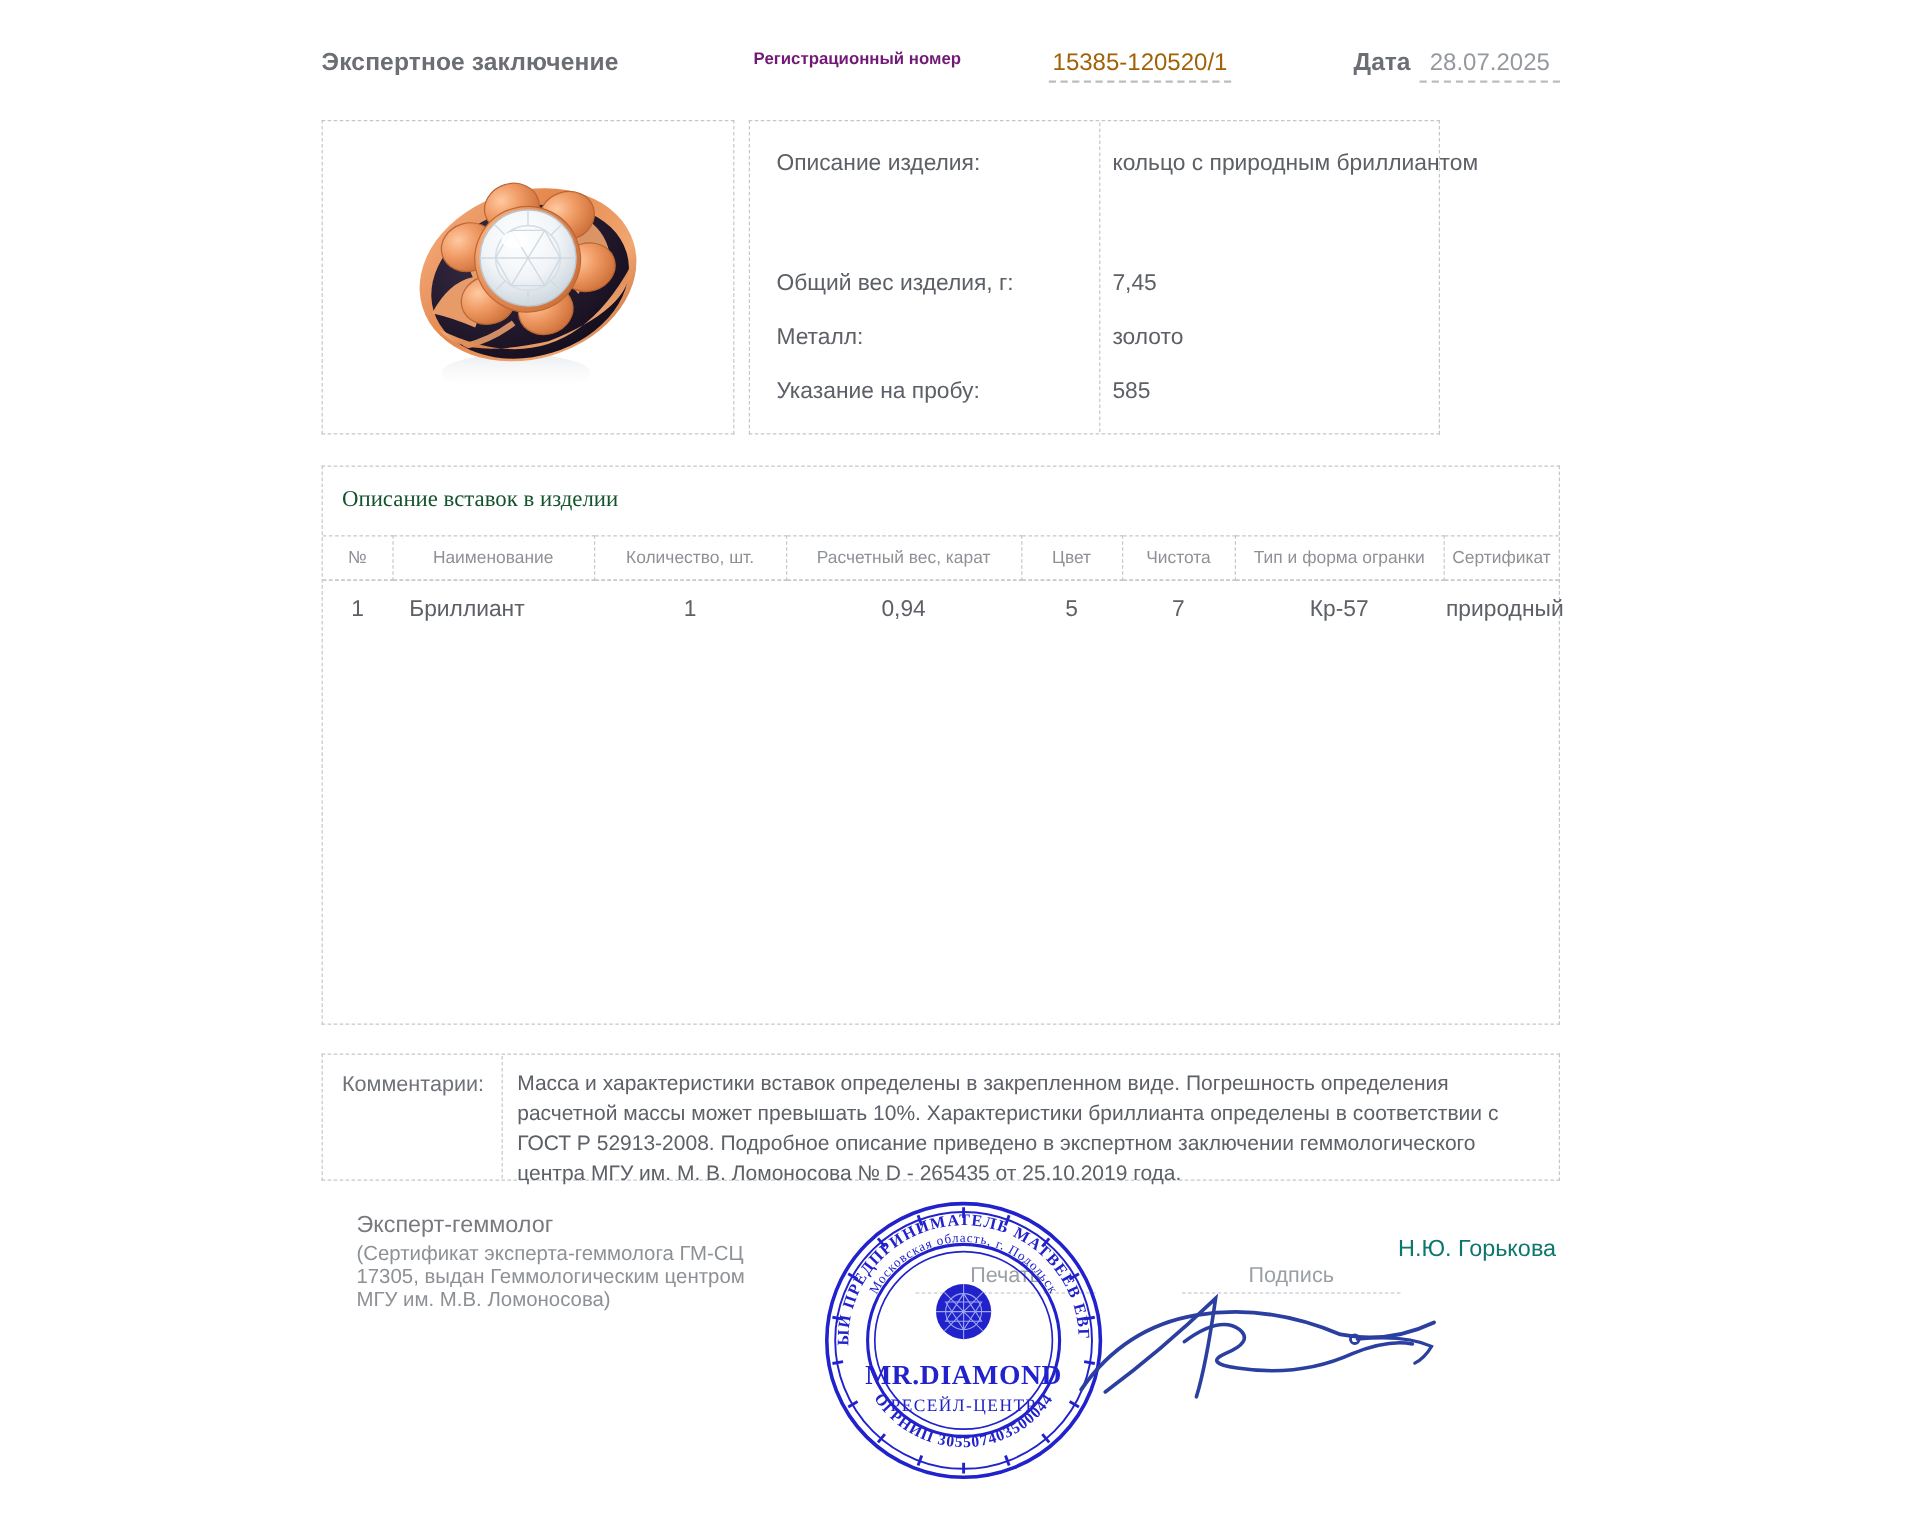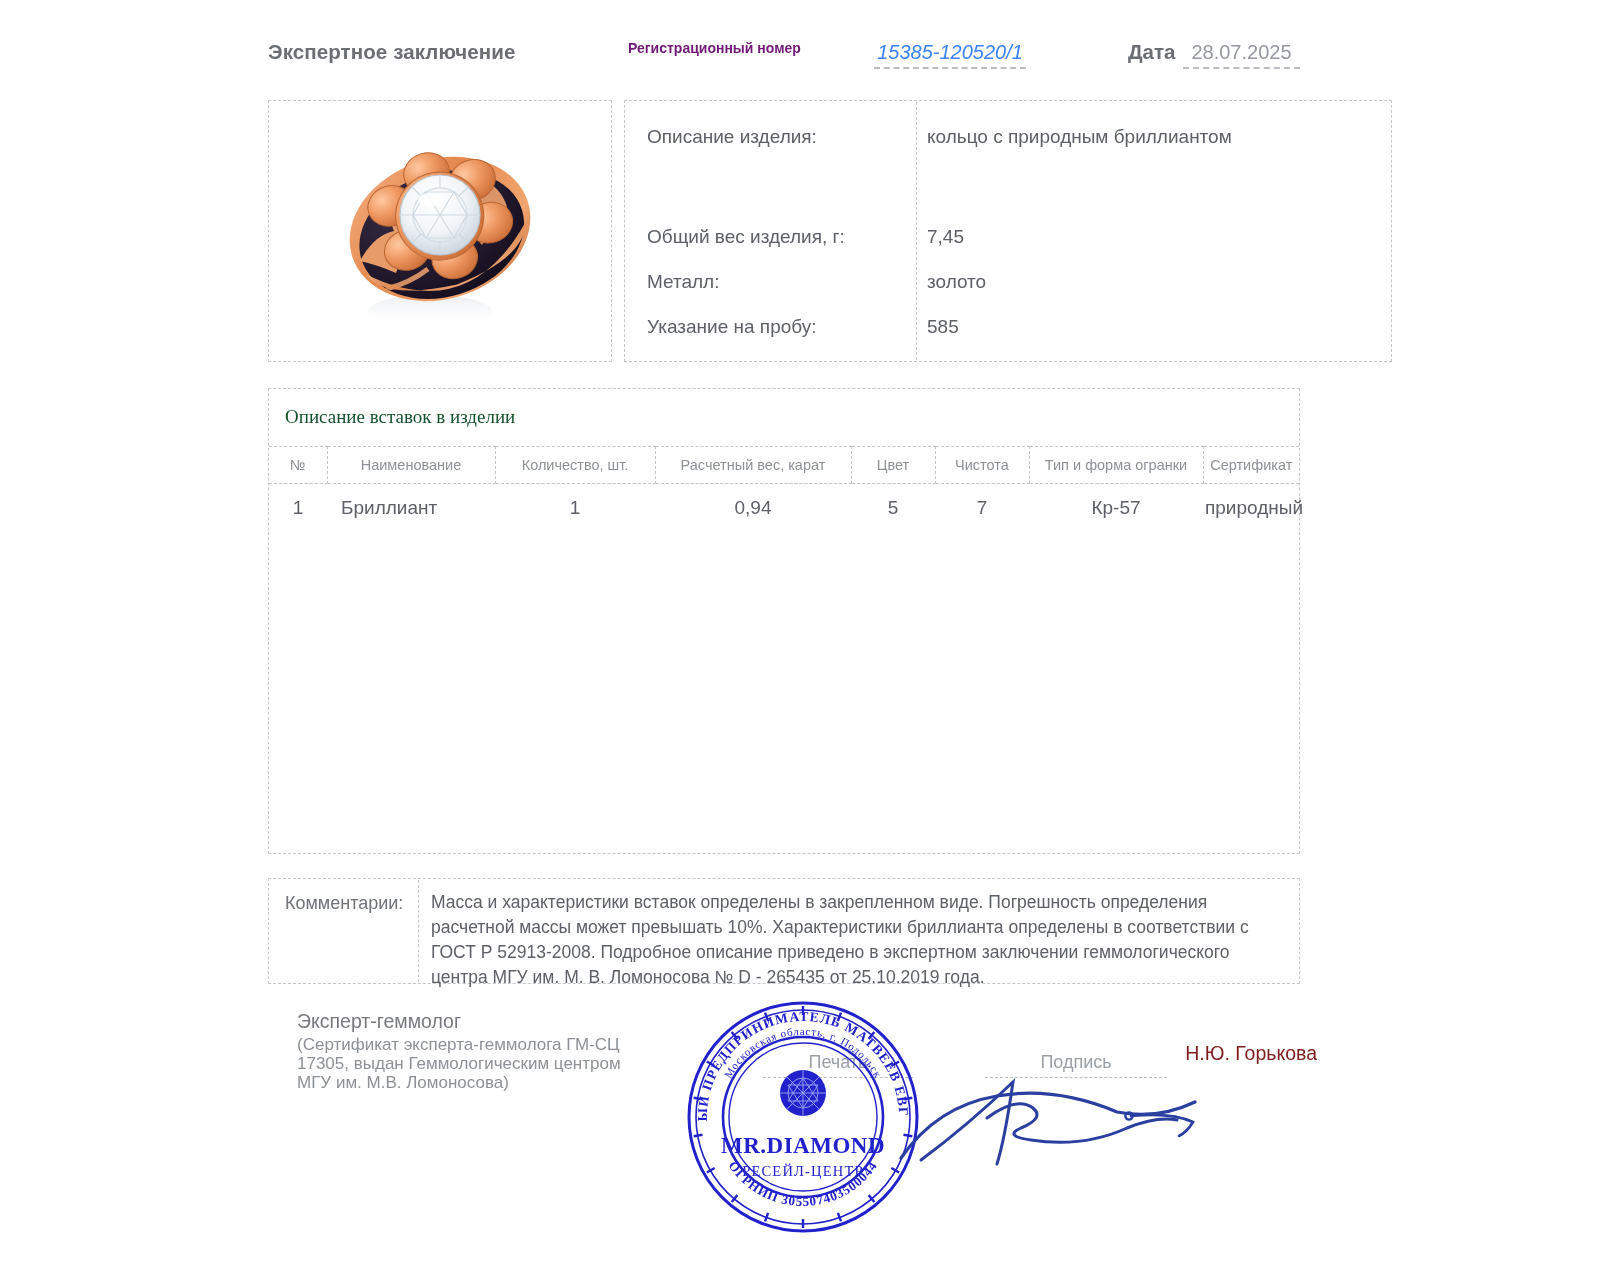--- a/index.html
+++ b/index.html
@@ -50,26 +50,25 @@
     font-weight: bold;
     color: #701a75;
     white-space: nowrap;
   }
   .reg-value {
     position: absolute;
     left: 606px;
     top: 1px;
     width: 152px;
     font-size: 20px;
-    color: #3b82f6;
+    color: #a16207;
     text-align: center;
     border-bottom: 2px dashed #b9bdc2;
     padding-bottom: 3px;
     white-space: nowrap;
-    font-style: italic;
   }
   .date-label {
     position: absolute;
     left: 860px;
     top: 0;
     font-size: 20.5px;
     font-weight: bold;
     color: #6b6e73;
     white-space: nowrap;
   }
@@ -107,21 +106,21 @@
   .ring-svg {
     position: absolute;
     left: 50%;
     top: 50%;
     transform: translate(-50%, -50%);
   }
   .specs-box {
     position: absolute;
     left: 356px;
     top: 0;
-    width: 768px;
+    width: 576px;
     height: 262px;
     border: 1px dashed #c3c7cc;
     box-sizing: border-box;
   }
   .spec-row {
     position: absolute;
     left: 0;
     width: 676px;
     height: 30px;
   }
@@ -282,25 +281,24 @@
     font-size: 18px;
     color: #9aa0a6;
     border-bottom: 1px dashed #b9bdc2;
     padding-bottom: 4px;
   }
   .expert-name {
     position: absolute;
     left: 880px;
     top: 30px;
     width: 152px;
-    text-align: right;
+    text-align: left;
     font-size: 19.5px;
-    color: #7f1d1d;
-    white-space: nowrap;
-    margin-top: 12px;
+    color: #0f766e;
+    white-space: nowrap;
   }
   .stamp-wrap {
     position: absolute;
     left: 396px;
     top: -5px;
     width: 244px;
     height: 244px;
     pointer-events: none;
   }
   .sign-wrap {

